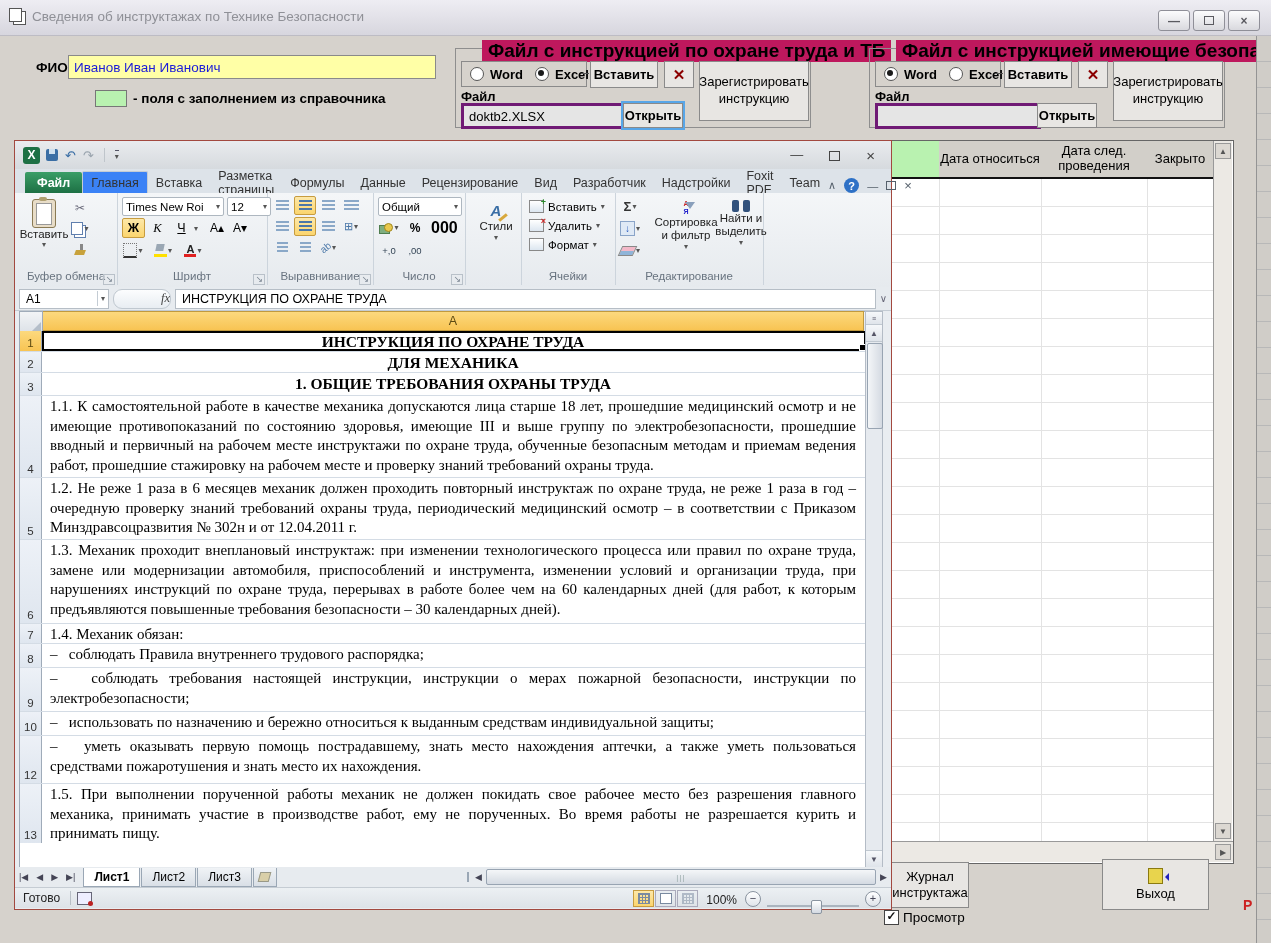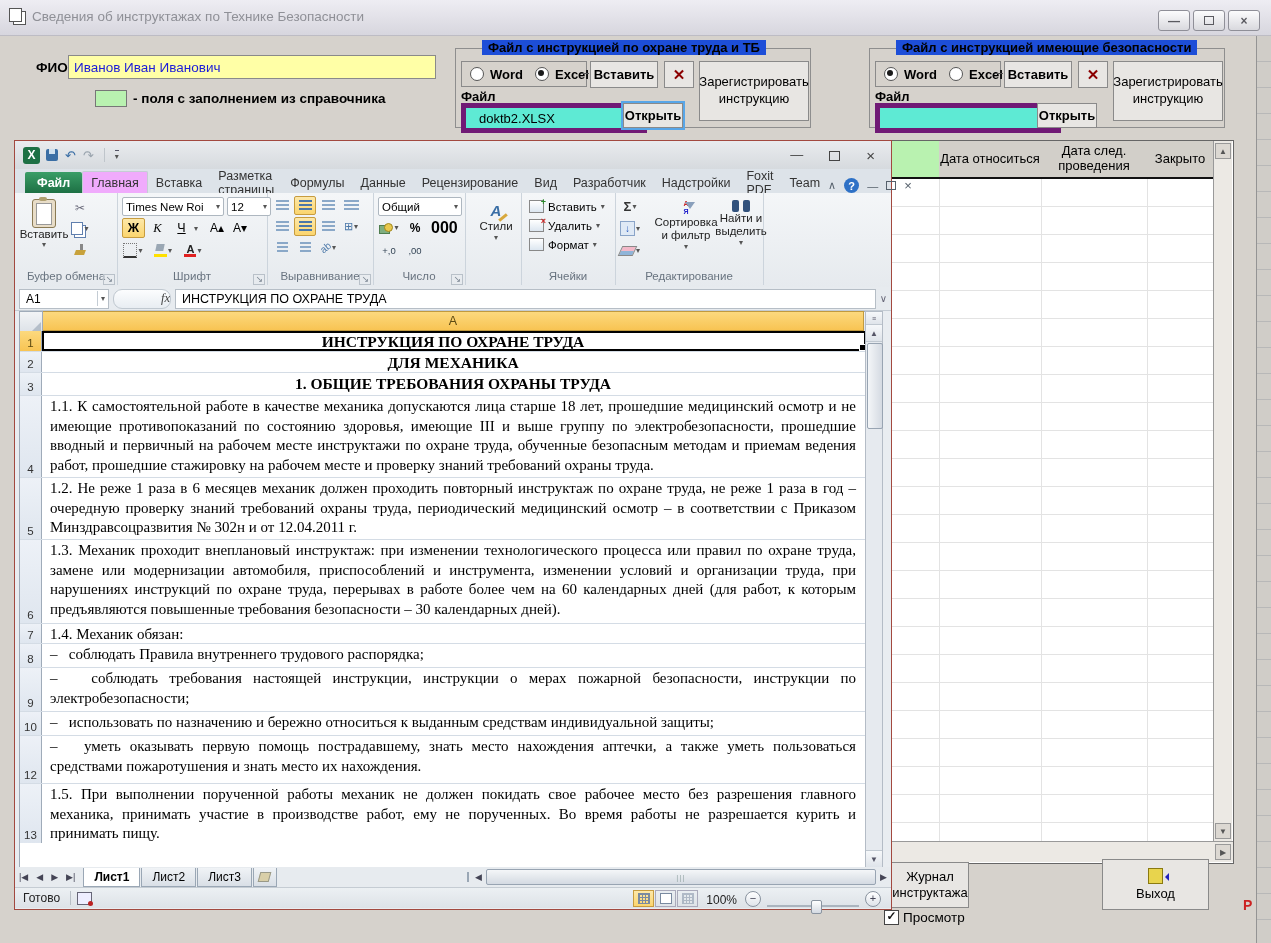--- a/index.html
+++ b/index.html
@@ -17,31 +17,31 @@
     background:linear-gradient(#fcfcfd,#d9d9de);color:#5a5a60;font-size:12px;font-weight:bold;
     display:flex;align-items:center;justify-content:center;line-height:1}
   .wbtn .sq{width:8px;height:7px;border:1.5px solid #5a5a60}
   
   .blabel{font-weight:bold;font-size:13.5px}
   #fio-input{left:68px;top:55px;width:356px;height:22px;background:#ffffa6;border:1px solid #8a8a8a;
     color:#1c1cd8;font-size:13.5px;padding:0 5px;font-family:"Liberation Sans",sans-serif}
   #legend-swatch{left:95px;top:90px;width:30px;height:15px;background:#b9f2b0;border:1px solid #777}
   
   .grp{border:1px solid #8e8e8e}
-  .grp-title{position:absolute;top:-9px;left:26px;background:#1d4ed8;padding:0 6px;
-    font-weight:bold;font-size:13px;white-space:nowrap}
+  .grp-title{position:absolute;top:-9px;left:26px;background:#be185d;padding:0 6px;
+    font-weight:bold;font-size:19px;white-space:nowrap}
   .radio-box{position:absolute;border:1px solid #8a8a8a;display:flex;align-items:center;gap:6px;padding:0 8px}
   .radio{width:12px;height:12px;border-radius:50%;border:1px solid #555;background:#fff;flex:none}
   .radio.sel::after{content:"";display:block;width:6px;height:6px;margin:2px;background:#1a1a1a;border-radius:50%}
   .rlabel{font-weight:bold;font-size:13px;margin-right:6px}
   .btn{background:#e8e6e3;border:1px solid #8a8a8a;display:flex;align-items:center;justify-content:center;
     font-size:13px;text-align:center;cursor:default}
   .btn.bold{font-weight:bold}
   .xbtn{color:#8b0000;font-weight:bold;font-size:15px}
-  .file-input{background:#5eead4;border:5px solid #701a75;font-size:13px;padding:0 13px;font-family:"Liberation Sans",sans-serif}
+  .file-input{background:#e5e5e5;border:3px solid #701a75;font-size:13px;padding:0 5px;font-family:"Liberation Sans",sans-serif}
   .focus-open{outline:2px solid #58a6e8;outline-offset:0}
   .dash{position:absolute;height:1px;background:#555}
   
   #bg-table{left:888px;top:140px;width:344px;height:722px;background:#fff;border:1px solid #666}
   .bgh{position:absolute;top:0;height:36px;background:#d2cfc9;border-right:1px solid #777;
     border-bottom:2px solid #111;display:flex;align-items:center;justify-content:center;
     font-size:13px;text-align:center;line-height:1.15}
   #bg-body{left:0px;top:38px;width:324px;height:662px;
     background-image:
       linear-gradient(#e3e3e3,#e3e3e3),linear-gradient(#e3e3e3,#e3e3e3),linear-gradient(#e3e3e3,#e3e3e3),
@@ -72,21 +72,21 @@
   .floppy::after{content:"";position:absolute;left:3px;top:0;width:6px;height:5px;background:#cfe0ef}
   .qsep{width:1px;height:14px;background:#bfc5cb;margin:0 3px}
   #xl-title{position:absolute;left:0;right:0;text-align:center;font-size:13px;color:#1e1e1e;pointer-events:none}
   .xl-winbtns{margin-left:auto;display:flex;gap:26px;padding-right:16px;color:#444;font-size:13px}
   .xl-winbtns .sq{width:9px;height:8px;border:1.5px solid #444;margin-top:4px}
   
   #xl-tabrow{left:0;top:28px;width:100%;height:24px;background:#dde3e9;border-bottom:1px solid #c5ccd4;display:flex;align-items:flex-end}
   .ftab{height:21px;background:linear-gradient(#3a9e67,#1d7044);color:#fff;font-weight:bold;font-size:12.5px;
     padding:0 12px;display:flex;align-items:center;margin-left:10px;border-radius:2px 2px 0 0}
   .rtab{height:21px;padding:0 8px;font-size:12.5px;color:#333;display:flex;align-items:center}
-  .rtab.active{background:#f0abfc;border:1px solid #c5ccd4;border-bottom:none;border-radius:2px 2px 0 0;}
+  .rtab.active{background:#3b82f6;border:1px solid #c5ccd4;border-bottom:none;border-radius:2px 2px 0 0;}
   .tab-icons{margin-left:auto;display:flex;align-items:center;gap:8px;padding-right:8px;color:#55606b;font-size:11px}
   .helpq{width:15px;height:15px;border-radius:50%;background:#2e71c6;color:#fff;font-weight:bold;
     font-size:11px;display:flex;align-items:center;justify-content:center}
   
   #xl-ribbon{left:0;top:52px;width:100%;height:94px;background:linear-gradient(#f4f6f8,#e6eaee);border-bottom:1px solid #c3cbd3}
   .rgrp{position:absolute;top:0;height:92px;border-right:1px solid #ccd4dc}
   .gl{position:absolute;left:0;right:0;bottom:2px;height:14px;font-size:11.5px;color:#68737f;
     display:flex;align-items:center;justify-content:center;gap:4px}
   .lnch{position:absolute;right:2px;bottom:0;font-size:9px;color:#7c8793;border:1px solid #b9c1c9;padding:0 1px;line-height:9px}
   .dd{font-size:8px;color:#555}

